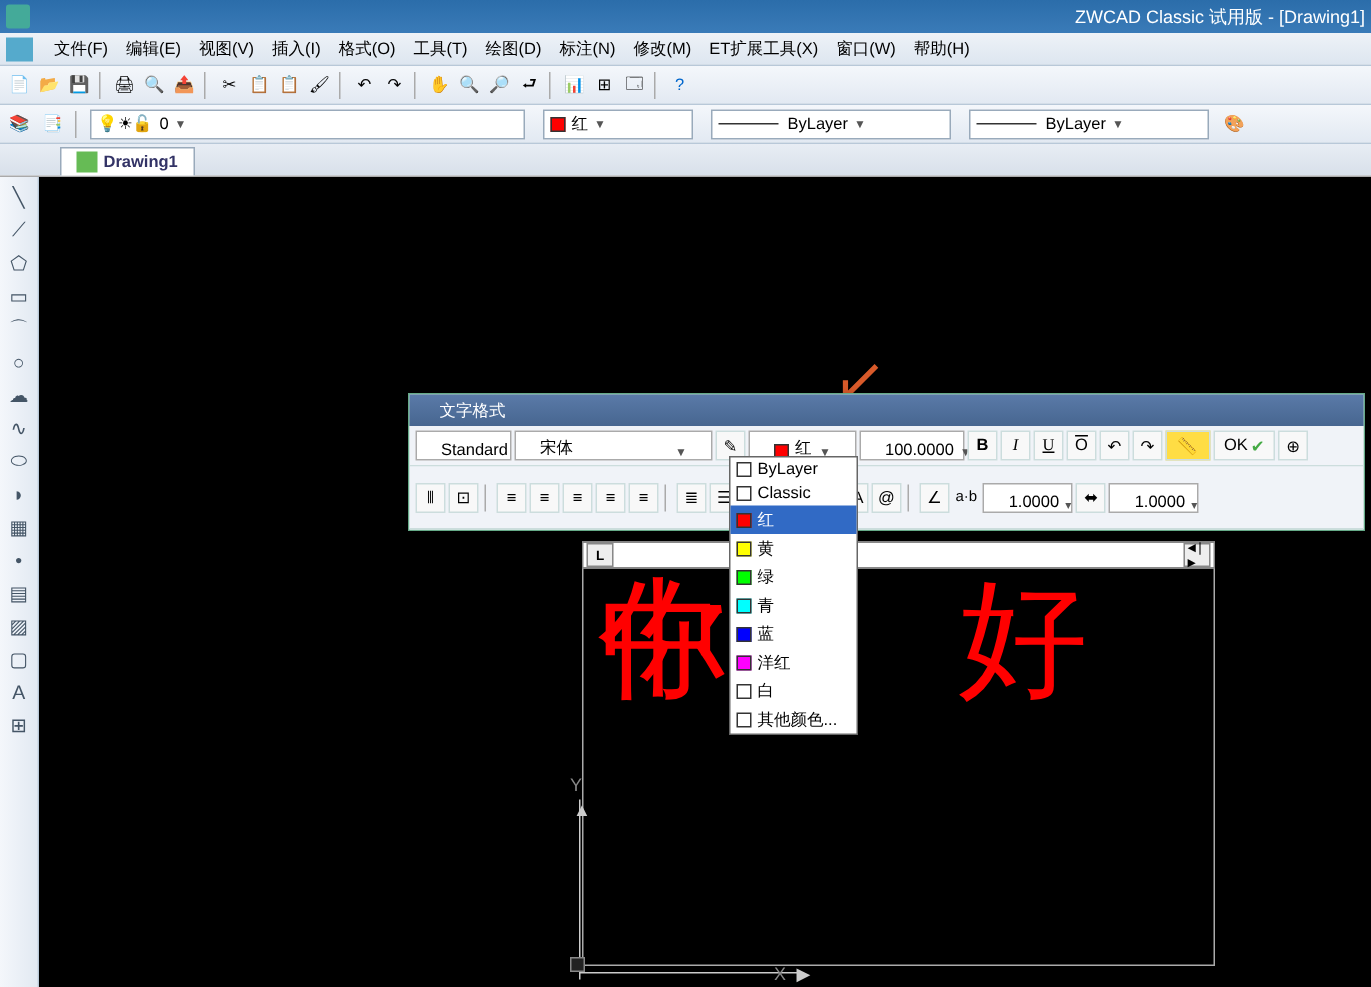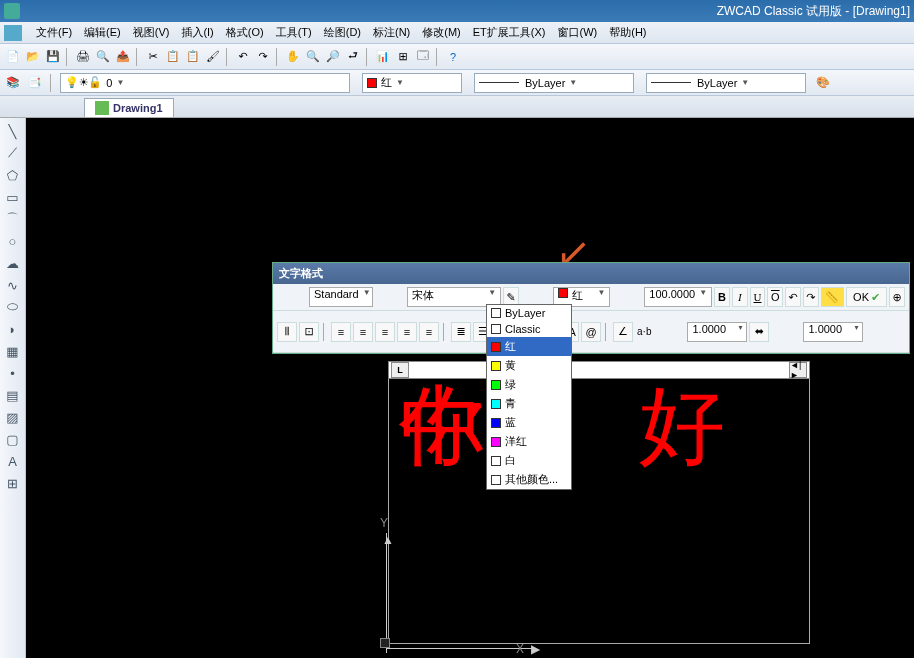--- a/index.html
+++ b/index.html
@@ -16,35 +16,35 @@
 .toolbar { background: linear-gradient(#f4f7fb,#e2e9f2); height: 26px; display: flex; align-items: center; padding: 0 4px; border-bottom: 1px solid #b8c8d8; gap: 2px; }
 .tbtn { width: 18px; height: 18px; border: 1px solid transparent; display: inline-flex; align-items: center; justify-content: center; font-size: 11px; }
 .sep { width: 4px; height: 18px; border-left: 1px solid #aaa; margin: 0 2px; }
 
 .layerbar { background: linear-gradient(#f4f7fb,#e2e9f2); height: 26px; display: flex; align-items: center; padding: 0 4px; border-bottom: 1px solid #b8c8d8; gap: 4px; }
 .combo { background: #fff; border: 1px solid #9ab; height: 20px; display: inline-flex; align-items: center; padding: 0 4px; font-size: 11px; }
 .combo .dd { margin-left: 4px; color: #555; font-size: 8px; }
 .swatch { width: 10px; height: 10px; border: 1px solid #333; display: inline-block; margin-right: 4px; }
 
 .tabbar { background: linear-gradient(#e8edf4,#d8e0ea); height: 22px; border-bottom: 1px solid #aaa; display: flex; align-items: flex-end; padding-left: 40px; }
-.tab { background: #fff; border: 1px solid #9ab; border-bottom: none; padding: 2px 10px; display: flex; align-items: center; gap: 4px; font-size: 11px; color: #336; font-weight: bold; margin-left: 44px; }
+.tab { background: #fff; border: 1px solid #9ab; border-bottom: none; padding: 2px 10px; display: flex; align-items: center; gap: 4px; font-size: 11px; color: #336; font-weight: bold; }
 .tab .ico { width: 14px; height: 14px; background: #6b5; display: inline-block; }
 
 .workspace { position: relative; display: flex; height: calc(100% - 118px); }
 .lefttools { width: 26px; background: linear-gradient(90deg,#f4f7fb,#e2e9f2); border-right: 1px solid #b8c8d8; display: flex; flex-direction: column; align-items: center; padding-top: 4px; gap: 4px; }
 .ltbtn { width: 18px; height: 18px; display: flex; align-items: center; justify-content: center; color: #456; font-size: 13px; }
 
 .canvas { flex: 1; background: #000; position: relative; overflow: hidden; }
 
 .arrow { position: absolute; left: 530px; top: 110px; font-size: 42px; color: #d85a2a; transform: rotate(0deg); }
 
 .textpanel { position: absolute; left: 246px; top: 144px; width: 638px; background: #e8edf4; border: 1px solid #6a8; box-shadow: 2px 2px 6px rgba(0,0,0,0.4); }
-.textpanel .hdr { background: linear-gradient(#5a7aa8,#476690); color: #fff; padding: 3px 6px; font-size: 11px; font-weight: bold; }
+.textpanel .hdr { background: linear-gradient(#5a7aa8,#476690); color: #fff; padding: 3px 20px; font-size: 11px; }
 .textpanel .row { display: flex; align-items: center; padding: 3px 4px; gap: 2px; border-bottom: 1px solid #cdd; background: #f0f3f8; }
-.tpcombo { background: #fff; border: 1px solid #aaa; height: 20px; display: inline-flex; align-items: flex-start; padding: 0 4px; font-size: 11px; margin-left: 32px; }
+.tpcombo { background: #fff; border: 1px solid #aaa; height: 20px; display: inline-flex; align-items: flex-end; padding: 0 16px; font-size: 11px; }
 .tpcombo .dd { margin-left: auto; font-size: 8px; color: #555; padding-left: 4px; }
 .tpbtn { width: 20px; height: 20px; border: 1px solid #cdd; background: #f8f8f8; display: inline-flex; align-items: center; justify-content: center; font-size: 11px; }
 .tpok { display: inline-flex; align-items: center; gap: 2px; padding: 0 6px; height: 20px; border: 1px solid #cdd; background: #f8f8f8; font-size: 11px; }
 
 .colordrop { position: absolute; left: 460px; top: 186px; width: 86px; background: #fff; border: 1px solid #666; z-index: 20; }
 .colordrop .opt { display: flex; align-items: center; gap: 4px; padding: 2px 4px; font-size: 11px; cursor: default; }
 .colordrop .opt.sel { background: #316ac5; color: #fff; }
 .colordrop .sw { width: 10px; height: 10px; border: 1px solid #333; }
 
 .textbox { position: absolute; left: 362px; top: 243px; width: 422px; }
@@ -171,21 +171,21 @@
 
     <div class="arrow">↙</div>
 
     <div class="textpanel">
       <div class="hdr">文字格式</div>
       <div class="row">
         <div class="tpcombo" style="width:64px">
           <span>Standard</span>
           <span class="dd">▼</span>
         </div>
-        <div class="tpcombo" style="width:120px">
+        <div class="tpcombo" style="width:132px">
           <span>宋体</span>
           <span class="dd">▼</span>
         </div>
         <span class="tpbtn">✎</span>
         <div class="tpcombo" style="width:72px">
           <span class="swatch" style="background:#f00"></span>
           <span>红</span>
           <span class="dd">▼</span>
         </div>
         <div class="tpcombo" style="width:70px">

